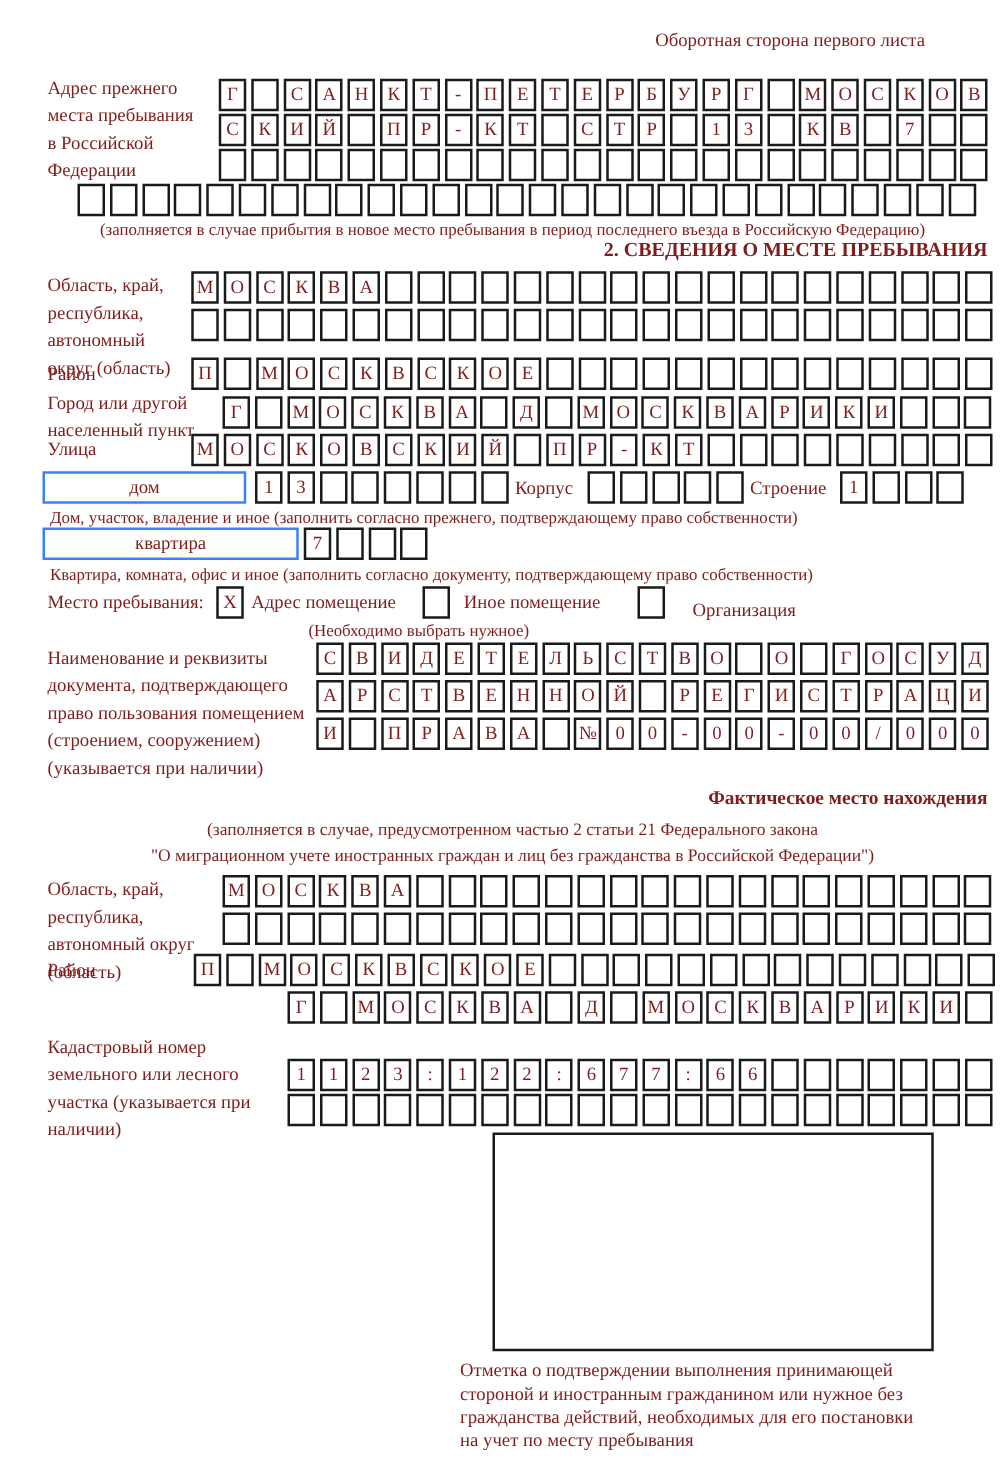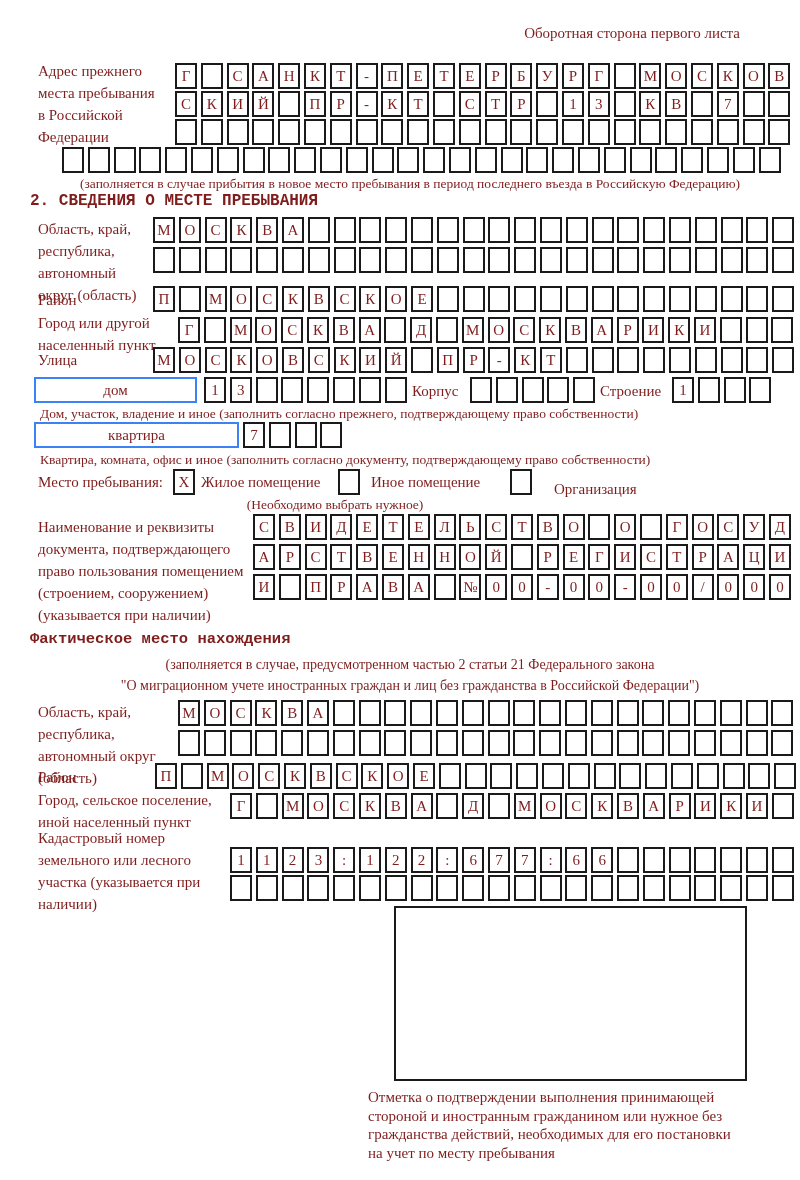--- a/index.html
+++ b/index.html
@@ -3,21 +3,21 @@
 <meta charset="utf-8">
 <style>
   html,body{margin:0;padding:0;background:#fff;}
   .page{
     position:relative; width:800px; height:1180px; background:#ffffff;
     font-family:"Liberation Serif", serif; color:#7f1d1d; overflow:hidden;
   }
   .lbl{position:absolute; font-size:15px; line-height:22px;}
   .note{position:absolute; font-size:13.5px; line-height:17px; white-space:nowrap;}
   .center{text-align:center;}
-  .ttl{position:absolute; font-weight:bold; font-size:16px; white-space:nowrap; text-align:left;font-family:Liberation Mono, monospace;}
+  .ttl{position:absolute; font-weight:bold; font-size:16px; white-space:nowrap; text-align:right;}
   .boxrow{position:absolute; display:flex; gap:3.8px;}
   .cell{
     display:inline-block; width:18px; height:22px; border:2px solid #1a1a1a;
     font-size:15px; line-height:22px; text-align:center; background:#fff;
     flex:0 0 auto;
   }
   .cellabs{
     position:absolute; width:18px; height:22px; border:2px solid #1a1a1a;
     font-size:15px; line-height:22px; text-align:center; background:#fff;
   }
@@ -322,21 +322,21 @@
   <div class="boxrow" style="left:243px; top:422px;">
       <span class="cell">7</span>
       <span class="cell"></span>
       <span class="cell"></span>
       <span class="cell"></span>
     </div>
   <div class="note" style="left:40px; top:451px;">Квартира, комната, офис и иное (заполнить согласно документу, подтверждающему право собственности)</div>
 
   <div class="lbl" style="left:38px; top:471px; white-space:nowrap;">Место пребывания:</div>
   <div class="cellabs" style="left:173px; top:469px;">X</div>
-  <div class="lbl" style="left:201px; top:471px; white-space:nowrap;">Жилое помещение</div>
+  <div class="lbl" style="left:201px; top:471px; white-space:nowrap;">Адрес помещение</div>
   <div class="cellabs" style="left:338px; top:469px;"></div>
   <div class="lbl" style="left:371px; top:471px; white-space:nowrap;">Иное помещение</div>
   <div class="cellabs" style="left:510px; top:469px;"></div>
   <div class="lbl" style="left:554px; top:478px; white-space:nowrap;">Организация</div>
   <div class="note center" style="left:175px; top:496px; width:320px;">(Необходимо выбрать нужное)</div>
 
   <div class="lbl" style="left:38px; top:516px; width:210px; line-height:22px;">Наименование и реквизиты документа, подтверждающего право пользования помещением (строением, сооружением) (указывается при наличии)</div>
   <div class="boxrow" style="left:253px; top:514px;">
       <span class="cell">С</span>
       <span class="cell">В</span>
@@ -487,21 +487,20 @@
       <span class="cell"></span>
       <span class="cell"></span>
       <span class="cell"></span>
       <span class="cell"></span>
       <span class="cell"></span>
       <span class="cell"></span>
       <span class="cell"></span>
       <span class="cell"></span>
     </div>
 
-  <div class="lbl" style="left:38px; top:789px; width:190px;">Город, сельское поселение, иной населенный пункт</div>
   <div class="boxrow" style="left:230px; top:793px;">
       <span class="cell">Г</span>
       <span class="cell"></span>
       <span class="cell">М</span>
       <span class="cell">О</span>
       <span class="cell">С</span>
       <span class="cell">К</span>
       <span class="cell">В</span>
       <span class="cell">А</span>
       <span class="cell"></span>

